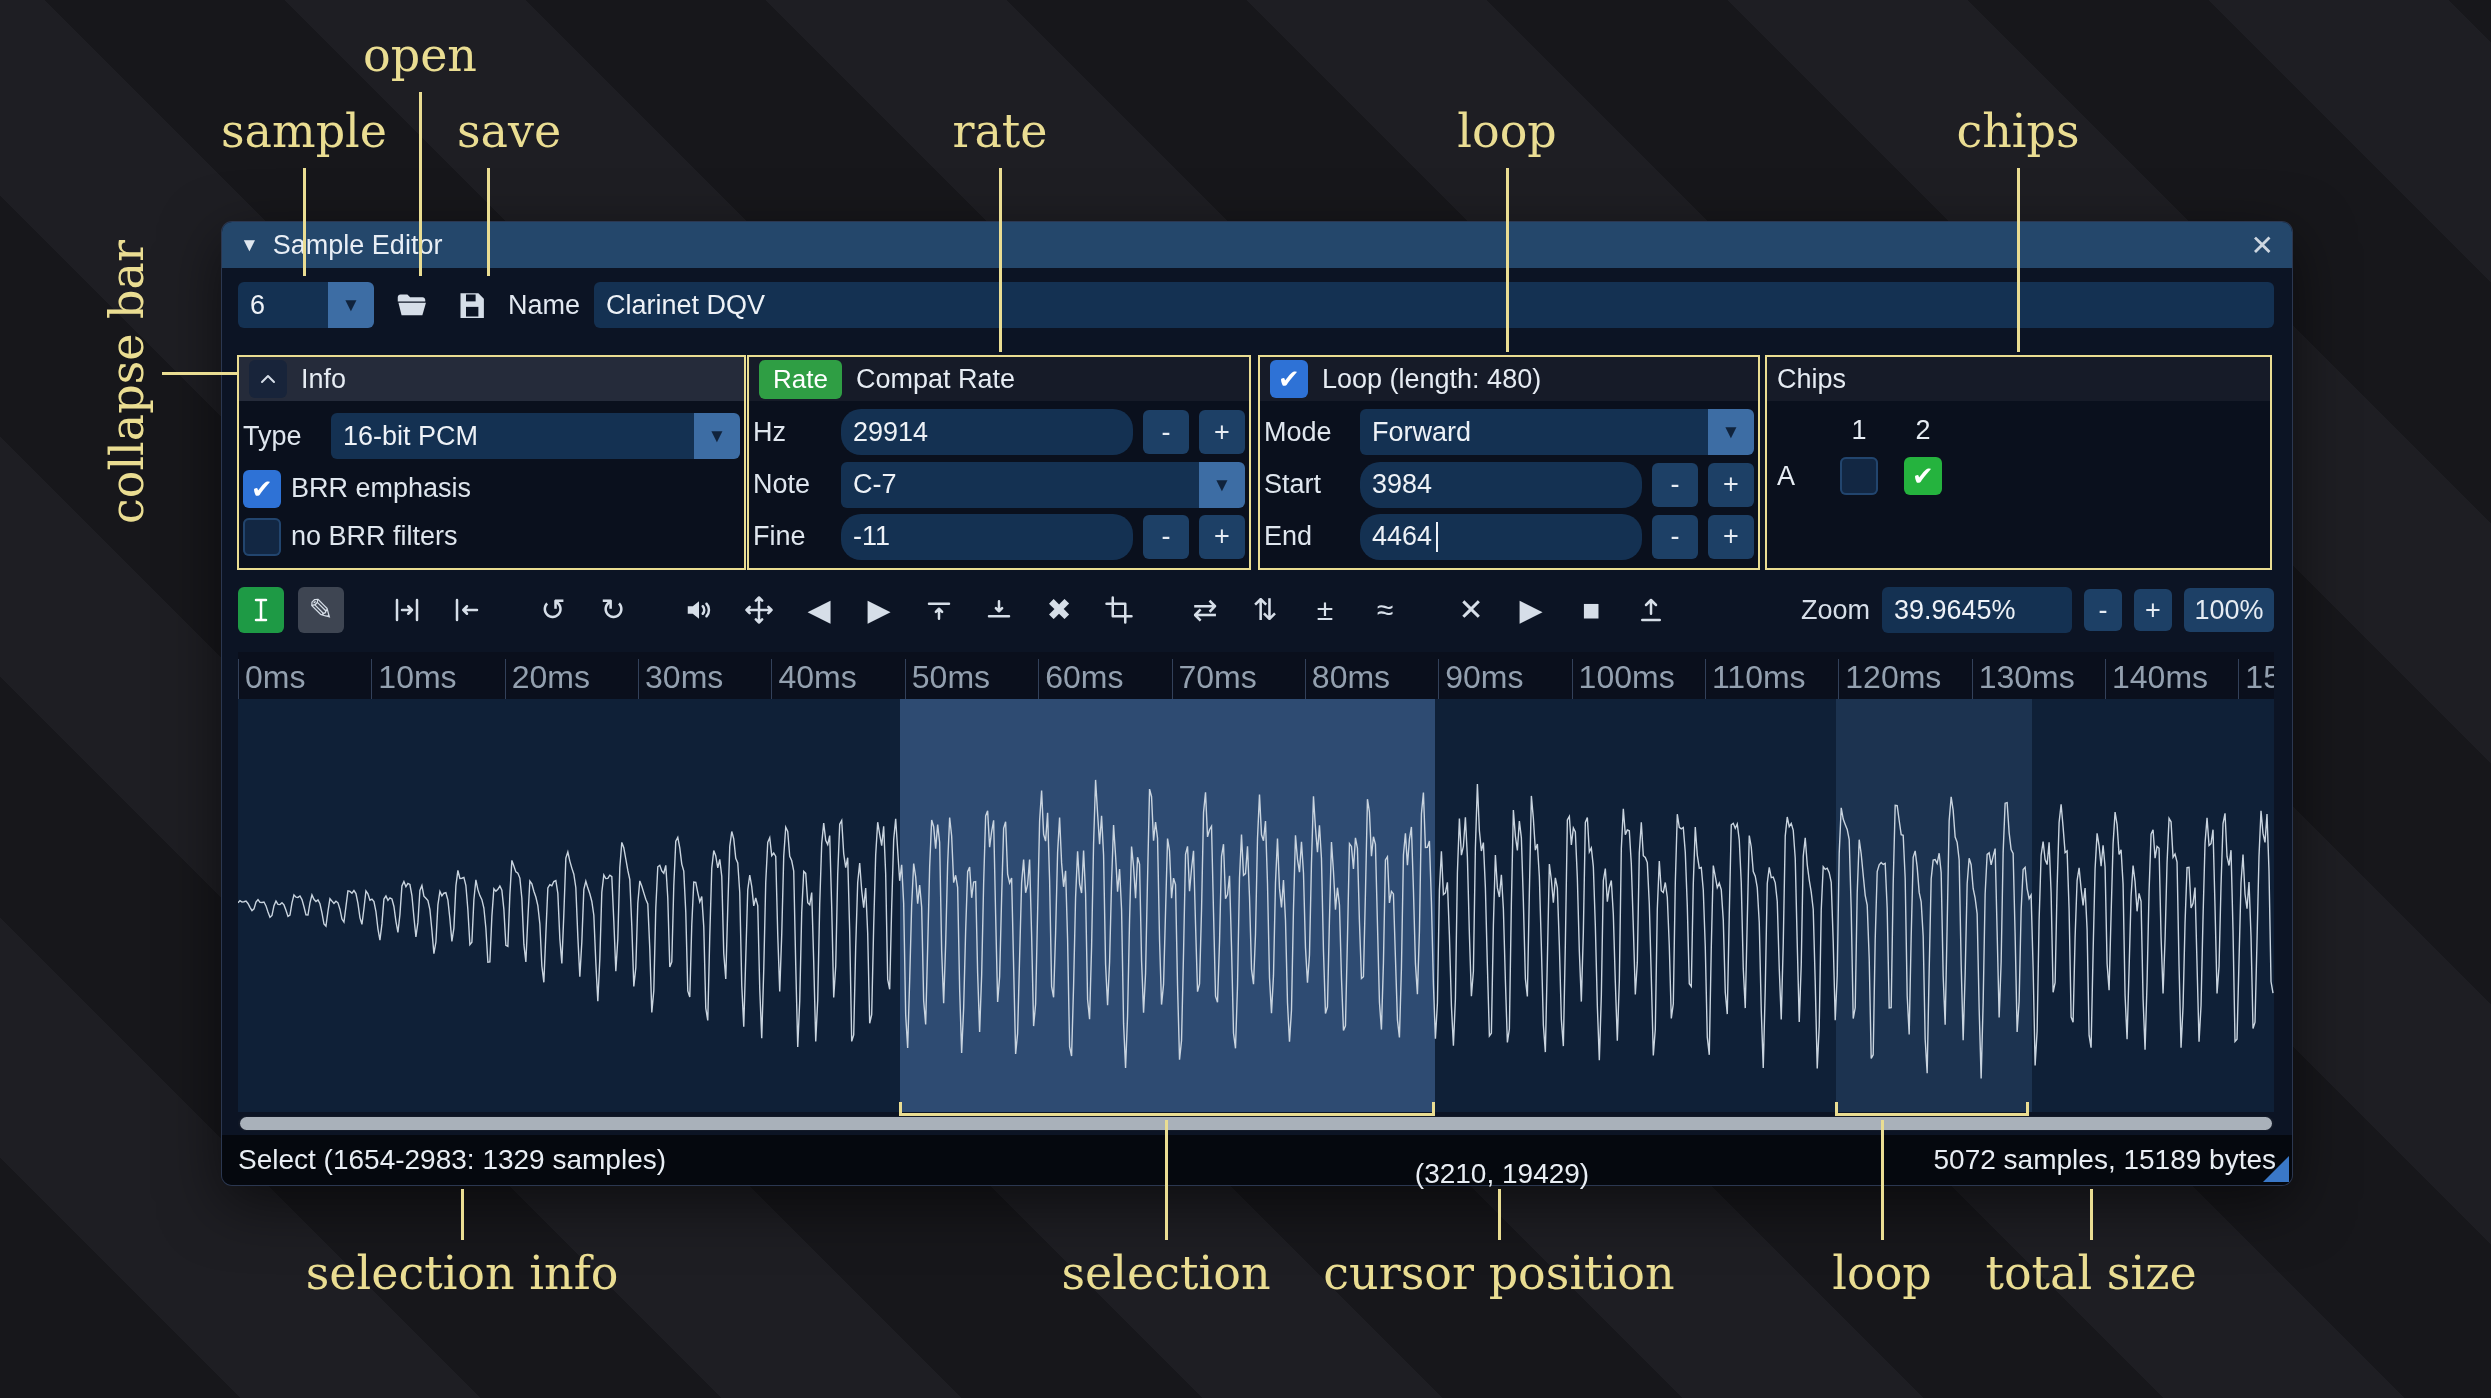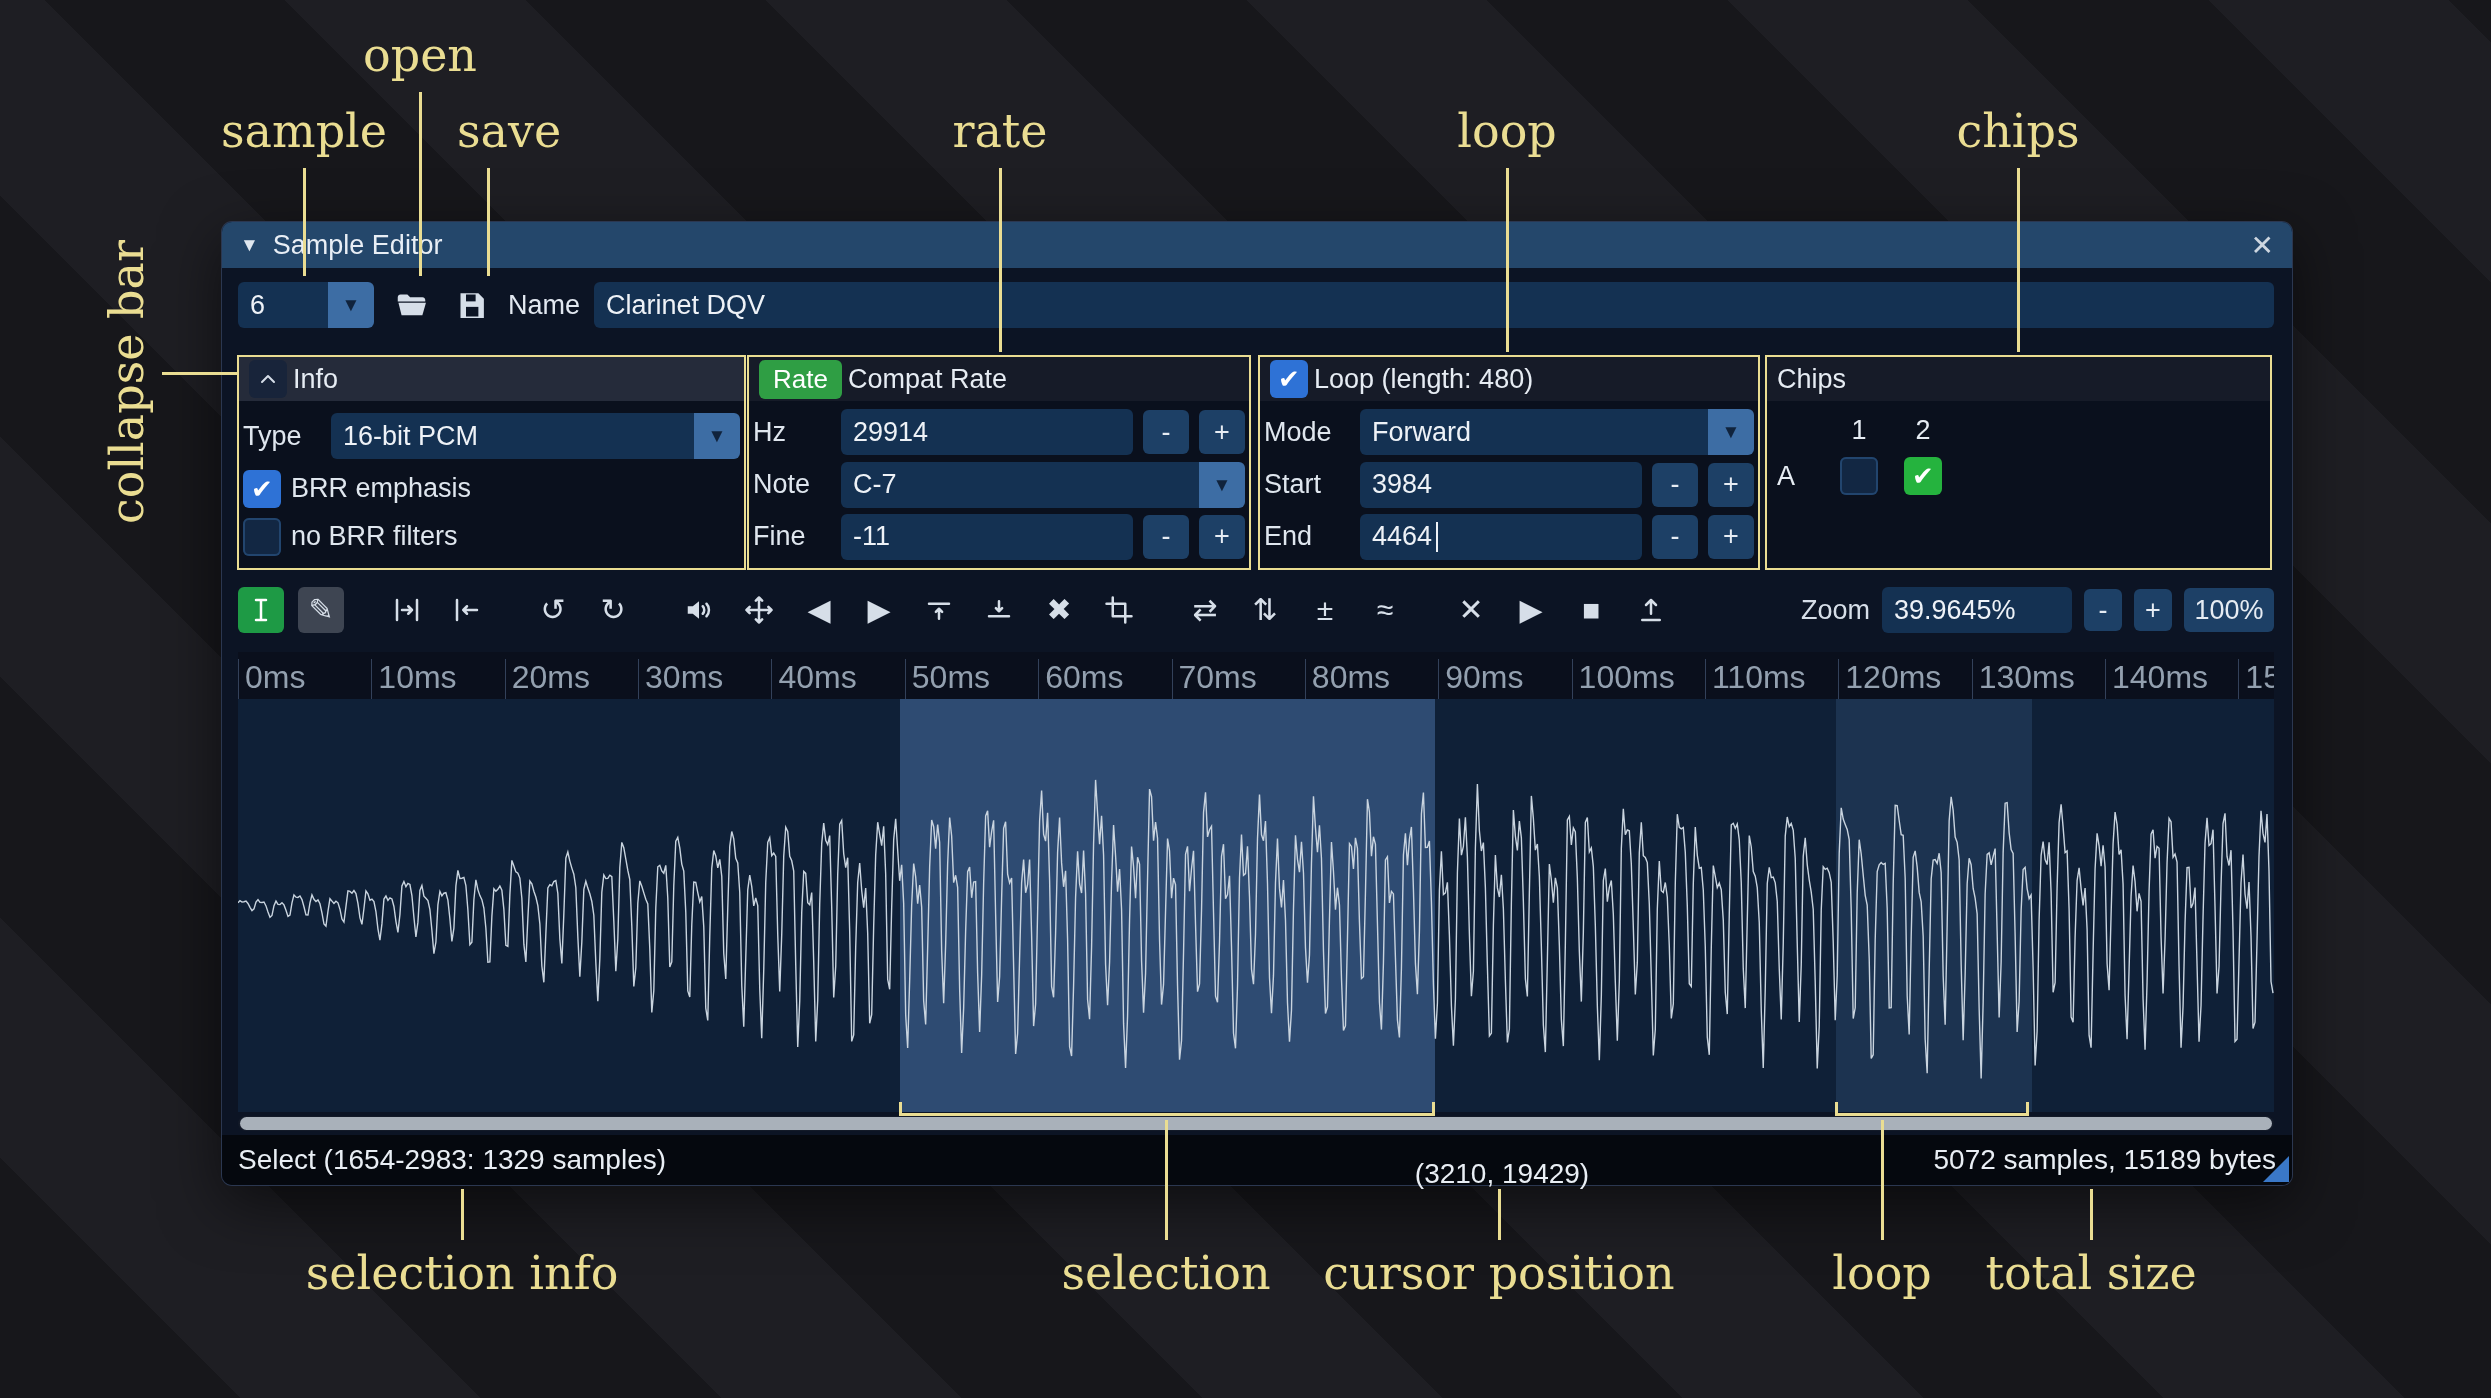--- a/index.html
+++ b/index.html
@@ -27,31 +27,31 @@
 
   .row2{position:absolute;left:16px;right:18px;top:58px;height:50px;display:flex;align-items:center;
     gap:14px;color:#e2e8f0;font-size:27px;}
 
   .field{background:#143152;border-radius:6px;color:#eef2f7;display:flex;align-items:center;
     padding:0 12px;height:46px;font-size:27px;box-sizing:border-box;}
   .combo{display:flex;align-items:stretch;height:46px;}
   .combo .field{border-radius:6px 0 0 6px;}
   .combo .arrow{width:46px;background:#3d6da4;border-radius:0 6px 6px 0;display:flex;
     align-items:center;justify-content:center;color:#10233c;font-size:19px;}
-  .grow{flex:1;min-width:0;}
+  .grow{flex:1;min-width:0;border-radius:20px;}
   .sample-combo{width:136px;}
   .name-field{flex:1;}
   .iconbtn{width:46px;height:46px;background:none;border:none;display:flex;align-items:center;
     justify-content:center;padding:0;}
   .iconbtn svg{width:33px;height:33px;}
 
   
   .panel{position:absolute;top:133px;height:215px;border:2px solid #eadd92;background:#0a101d;
     box-sizing:border-box;display:flex;flex-direction:column;}
-  .phead{height:44px;background:#252b3a;display:flex;align-items:center;gap:6px;padding:0 10px;
+  .phead{height:44px;background:#252b3a;display:flex;align-items:center;gap:14px;padding:0 10px;
     color:#e6ecf3;font-size:27px;flex:none;}
   .phead.darkhead{background:#161b28;}
   .pbody{flex:1;display:flex;flex-direction:column;justify-content:space-evenly;padding:2px 4px;}
   .prow{display:flex;align-items:center;gap:10px;color:#dfe6ee;font-size:27px;}
   .lbl{white-space:nowrap;}
   .w78{width:78px;flex:none;}
   .w86{width:86px;flex:none;}
   .sq{width:46px;height:44px;background:#1d4066;border:none;border-radius:6px;color:#e6ecf3;
     font-size:27px;display:flex;align-items:center;justify-content:center;padding:0;font-family:inherit;}
   .cb{width:38px;height:38px;border-radius:6px;display:flex;align-items:center;justify-content:center;flex:none;}

